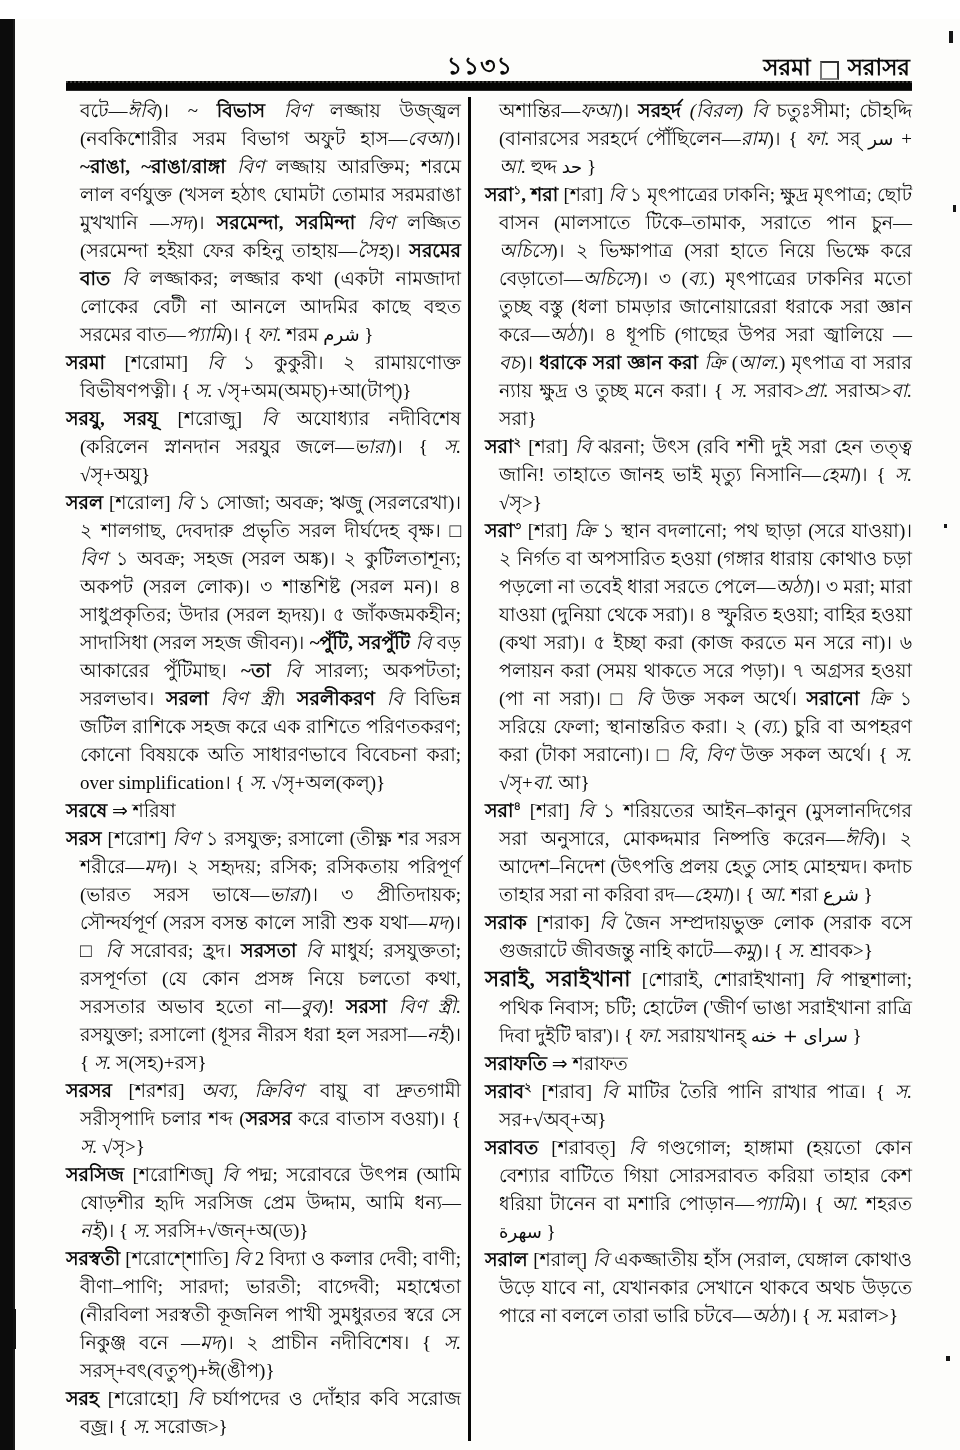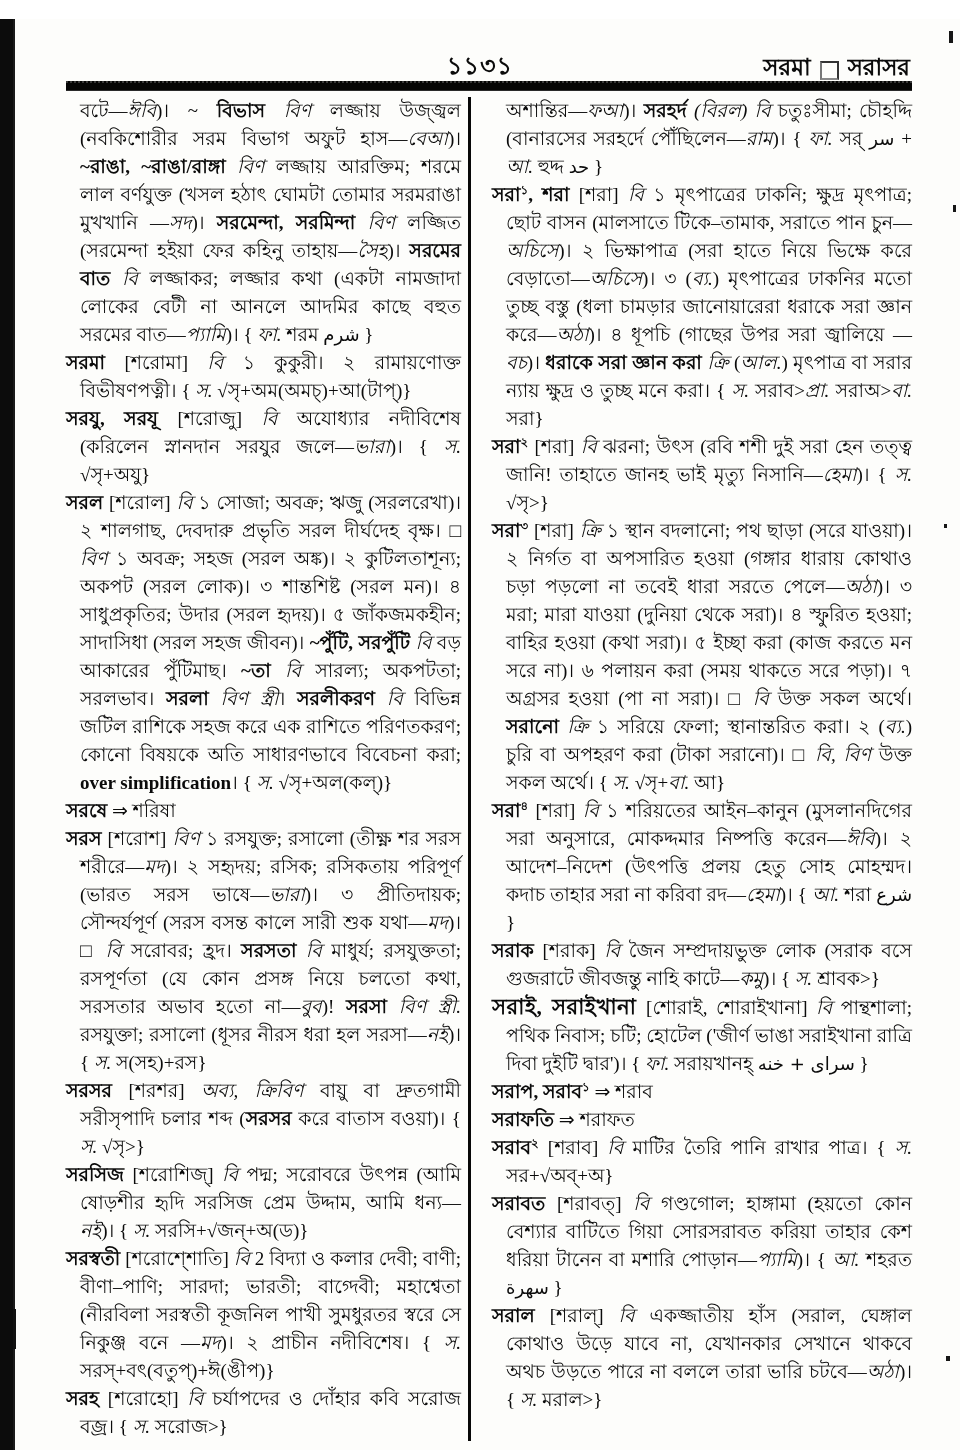--- a/index.html
+++ b/index.html
@@ -20,27 +20,27 @@
     display:flex;align-items:center;gap:9px;}
   .gbox{display:inline-block;width:15px;height:15px;border:2px solid #333;
     border-left-color:#777;border-bottom-color:#888;margin-top:4px;}
   .rule{position:absolute;top:62px;left:66px;width:846px;height:7px;background:#050505;
     border-top:2px dotted #3a3a3a;border-bottom:1px solid #2a2a2a;}
   
   .cols{position:absolute;top:78px;left:66px;width:846px;display:flex;align-items:stretch;}
   .col{font-size:19px;line-height:28px;text-align:justify;}
   .colL{width:402px;padding-right:7px;box-sizing:border-box;}
   .divider{width:3px;background:#080808;flex:0 0 3px;}
-  .colR{flex:1;padding-left:21px;box-sizing:border-box;}
+  .colR{flex:1;padding-left:14px;box-sizing:border-box;}
   p.entry{margin:0;padding-left:14px;text-indent:-14px;}
   p.entry.cont{text-indent:0;}
   .b{font-weight:bold;}
   .bL{font-weight:bold;font-size:1.12em;letter-spacing:0.5px;}
   .i{font-style:italic;}
-  .en{font-family:"Liberation Serif",serif;font-weight:bold;}
+  .en{font-family:"Liberation Serif",serif;font-weight:normal;}
   .ar{font-family:"DejaVu Sans",sans-serif;font-size:0.95em;}
   .sup{vertical-align:super;font-size:0.62em;font-weight:bold;line-height:0;}
   
   .speck{position:absolute;background:#161616;}
   .s1{right:7px;top:12px;width:4px;height:12px;}
   .s2{right:4px;top:186px;width:3px;height:7px;}
   .s3{right:10px;top:1337px;width:4px;height:5px;}
   .s4{right:13px;top:505px;width:3px;height:4px;}
 </style>
 </head>
@@ -74,21 +74,20 @@
       </div>
     <div class="divider"></div>
     <div class="col colR">
         <p class="entry cont"><span>অশান্তির—</span><span class="i">ফআ</span><span>)। </span><span class="b">সরহর্দ </span><span class="i">(বিরল) </span><span class="i">বি </span><span>চতুঃসীমা; চৌহদ্দি (বানারসের সরহর্দে পৌঁছিলেন—</span><span class="i">রাম</span><span>)। { </span><span class="i">ফা.</span><span> সর্ </span><span class="ar">سر</span><span> + </span><span class="i">আ.</span><span> হুদ্দ </span><span class="ar">حد</span><span> }</span></p>
         <p class="entry"><span class="b">সরা</span><span class="sup">১</span><span class="b">, শরা </span><span>[শরা] </span><span class="i">বি </span><span>১ মৃৎপাত্রের ঢাকনি; ক্ষুদ্র মৃৎপাত্র; ছোট বাসন (মালসাতে টিকে–তামাক, সরাতে পান চুন—</span><span class="i">অচিসে</span><span>)। ২ ভিক্ষাপাত্র (সরা হাতে নিয়ে ভিক্ষে করে বেড়াতো—</span><span class="i">অচিসে</span><span>)। ৩ (</span><span class="i">ব্য.</span><span>) মৃৎপাত্রের ঢাকনির মতো তুচ্ছ বস্তু (ধলা চামড়ার জানোয়ারেরা ধরাকে সরা জ্ঞান করে—</span><span class="i">অঠা</span><span>)। ৪ ধূপচি (গাছের উপর সরা জ্বালিয়ে —</span><span class="i">বচ</span><span>)। </span><span class="b">ধরাকে সরা জ্ঞান করা </span><span class="i">ক্রি </span><span>(</span><span class="i">আল.</span><span>) মৃৎপাত্র বা সরার ন্যায় ক্ষুদ্র ও তুচ্ছ মনে করা। { </span><span class="i">স.</span><span> সরাব&gt;</span><span class="i">প্রা.</span><span> সরাঅ&gt;</span><span class="i">বা.</span><span> সরা}</span></p>
         <p class="entry"><span class="b">সরা</span><span class="sup">২</span><span> [শরা] </span><span class="i">বি </span><span>ঝরনা; উৎস (রবি শশী দুই সরা হেন তত্ত্ব জানি! তাহাতে জানহ ভাই মৃত্যু নিসানি—</span><span class="i">হেমা</span><span>)। { </span><span class="i">স.</span><span> √সৃ&gt;}</span></p>
         <p class="entry"><span class="b">সরা</span><span class="sup">৩</span><span> [শরা] </span><span class="i">ক্রি </span><span>১ স্থান বদলানো; পথ ছাড়া (সরে যাওয়া)। ২ নির্গত বা অপসারিত হওয়া (গঙ্গার ধারায় কোথাও চড়া পড়লো না তবেই ধারা সরতে পেলে—</span><span class="i">অঠা</span><span>)। ৩ মরা; মারা যাওয়া (দুনিয়া থেকে সরা)। ৪ স্ফুরিত হওয়া; বাহির হওয়া (কথা সরা)। ৫ ইচ্ছা করা (কাজ করতে মন সরে না)। ৬ পলায়ন করা (সময় থাকতে সরে পড়া)। ৭ অগ্রসর হওয়া (পা না সরা)। □ </span><span class="i">বি </span><span>উক্ত সকল অর্থে। </span><span class="b">সরানো </span><span class="i">ক্রি </span><span>১ সরিয়ে ফেলা; স্থানান্তরিত করা। ২ (</span><span class="i">ব্য.</span><span>) চুরি বা অপহরণ করা (টাকা সরানো)। □ </span><span class="i">বি, বিণ </span><span>উক্ত সকল অর্থে। { </span><span class="i">স.</span><span> √সৃ+</span><span class="i">বা.</span><span> আ}</span></p>
         <p class="entry"><span class="b">সরা</span><span class="sup">৪</span><span> [শরা] </span><span class="i">বি </span><span>১ শরিয়তের আইন–কানুন (মুসলানদিগের সরা অনুসারে, মোকদ্দমার নিষ্পত্তি করেন—</span><span class="i">ঈবি</span><span>)। ২ আদেশ–নিদেশ (উৎপত্তি প্রলয় হেতু সোহ মোহম্মদ। কদাচ তাহার সরা না করিবা রদ—</span><span class="i">হেমা</span><span>)। { </span><span class="i">আ.</span><span> শরা </span><span class="ar">شرع</span><span> }</span></p>
         <p class="entry"><span class="b">সরাক </span><span>[শরাক] </span><span class="i">বি </span><span>জৈন সম্প্রদায়ভুক্ত লোক (সরাক বসে গুজরাটে জীবজন্তু নাহি কাটে—</span><span class="i">কমু</span><span>)। { </span><span class="i">স.</span><span> শ্রাবক&gt;}</span></p>
         <p class="entry"><span class="bL">সরাই, সরাইখানা </span><span>[শোরাই, শোরাইখানা] </span><span class="i">বি </span><span>পান্থশালা; পথিক নিবাস; চটি; হোটেল ('জীর্ণ ভাঙা সরাইখানা রাত্রি দিবা দুইটি দ্বার')। { </span><span class="i">ফা.</span><span> সরায়খানহ্ </span><span class="ar">سراى + خنه</span><span> }</span></p>
-        <p class="entry"><span class="b">সরাপ, সরাব</span><span class="sup">১</span><span> ⇒ শরাব</span></p>
         <p class="entry"><span class="b">সরাফতি </span><span>⇒ শরাফত</span></p>
         <p class="entry"><span class="b">সরাব</span><span class="sup">২</span><span> [শরাব] </span><span class="i">বি </span><span>মাটির তৈরি পানি রাখার পাত্র। { </span><span class="i">স.</span><span> সর+√অব্+অ}</span></p>
         <p class="entry"><span class="b">সরাবত </span><span>[শরাবত্] </span><span class="i">বি </span><span>গণ্ডগোল; হাঙ্গামা (হয়তো কোন বেশ্যার বাটিতে গিয়া সোরসরাবত করিয়া তাহার কেশ ধরিয়া টানেন বা মশারি পোড়ান—</span><span class="i">প্যামি</span><span>)। { </span><span class="i">আ.</span><span> শহরত </span><span class="ar">سهرة</span><span> }</span></p>
         <p class="entry"><span class="b">সরাল </span><span>[শরাল্] </span><span class="i">বি </span><span>একজ্জাতীয় হাঁস (সরাল, ঘেঙ্গাল কোথাও উড়ে যাবে না, যেখানকার সেখানে থাকবে অথচ উড়তে পারে না বললে তারা ভারি চটবে—</span><span class="i">অঠা</span><span>)। { </span><span class="i">স.</span><span> মরাল&gt;}</span></p>
       </div>
   </div>
 
   <div class="speck s1"></div>
   <div class="speck s2"></div>
   <div class="speck s3"></div>

